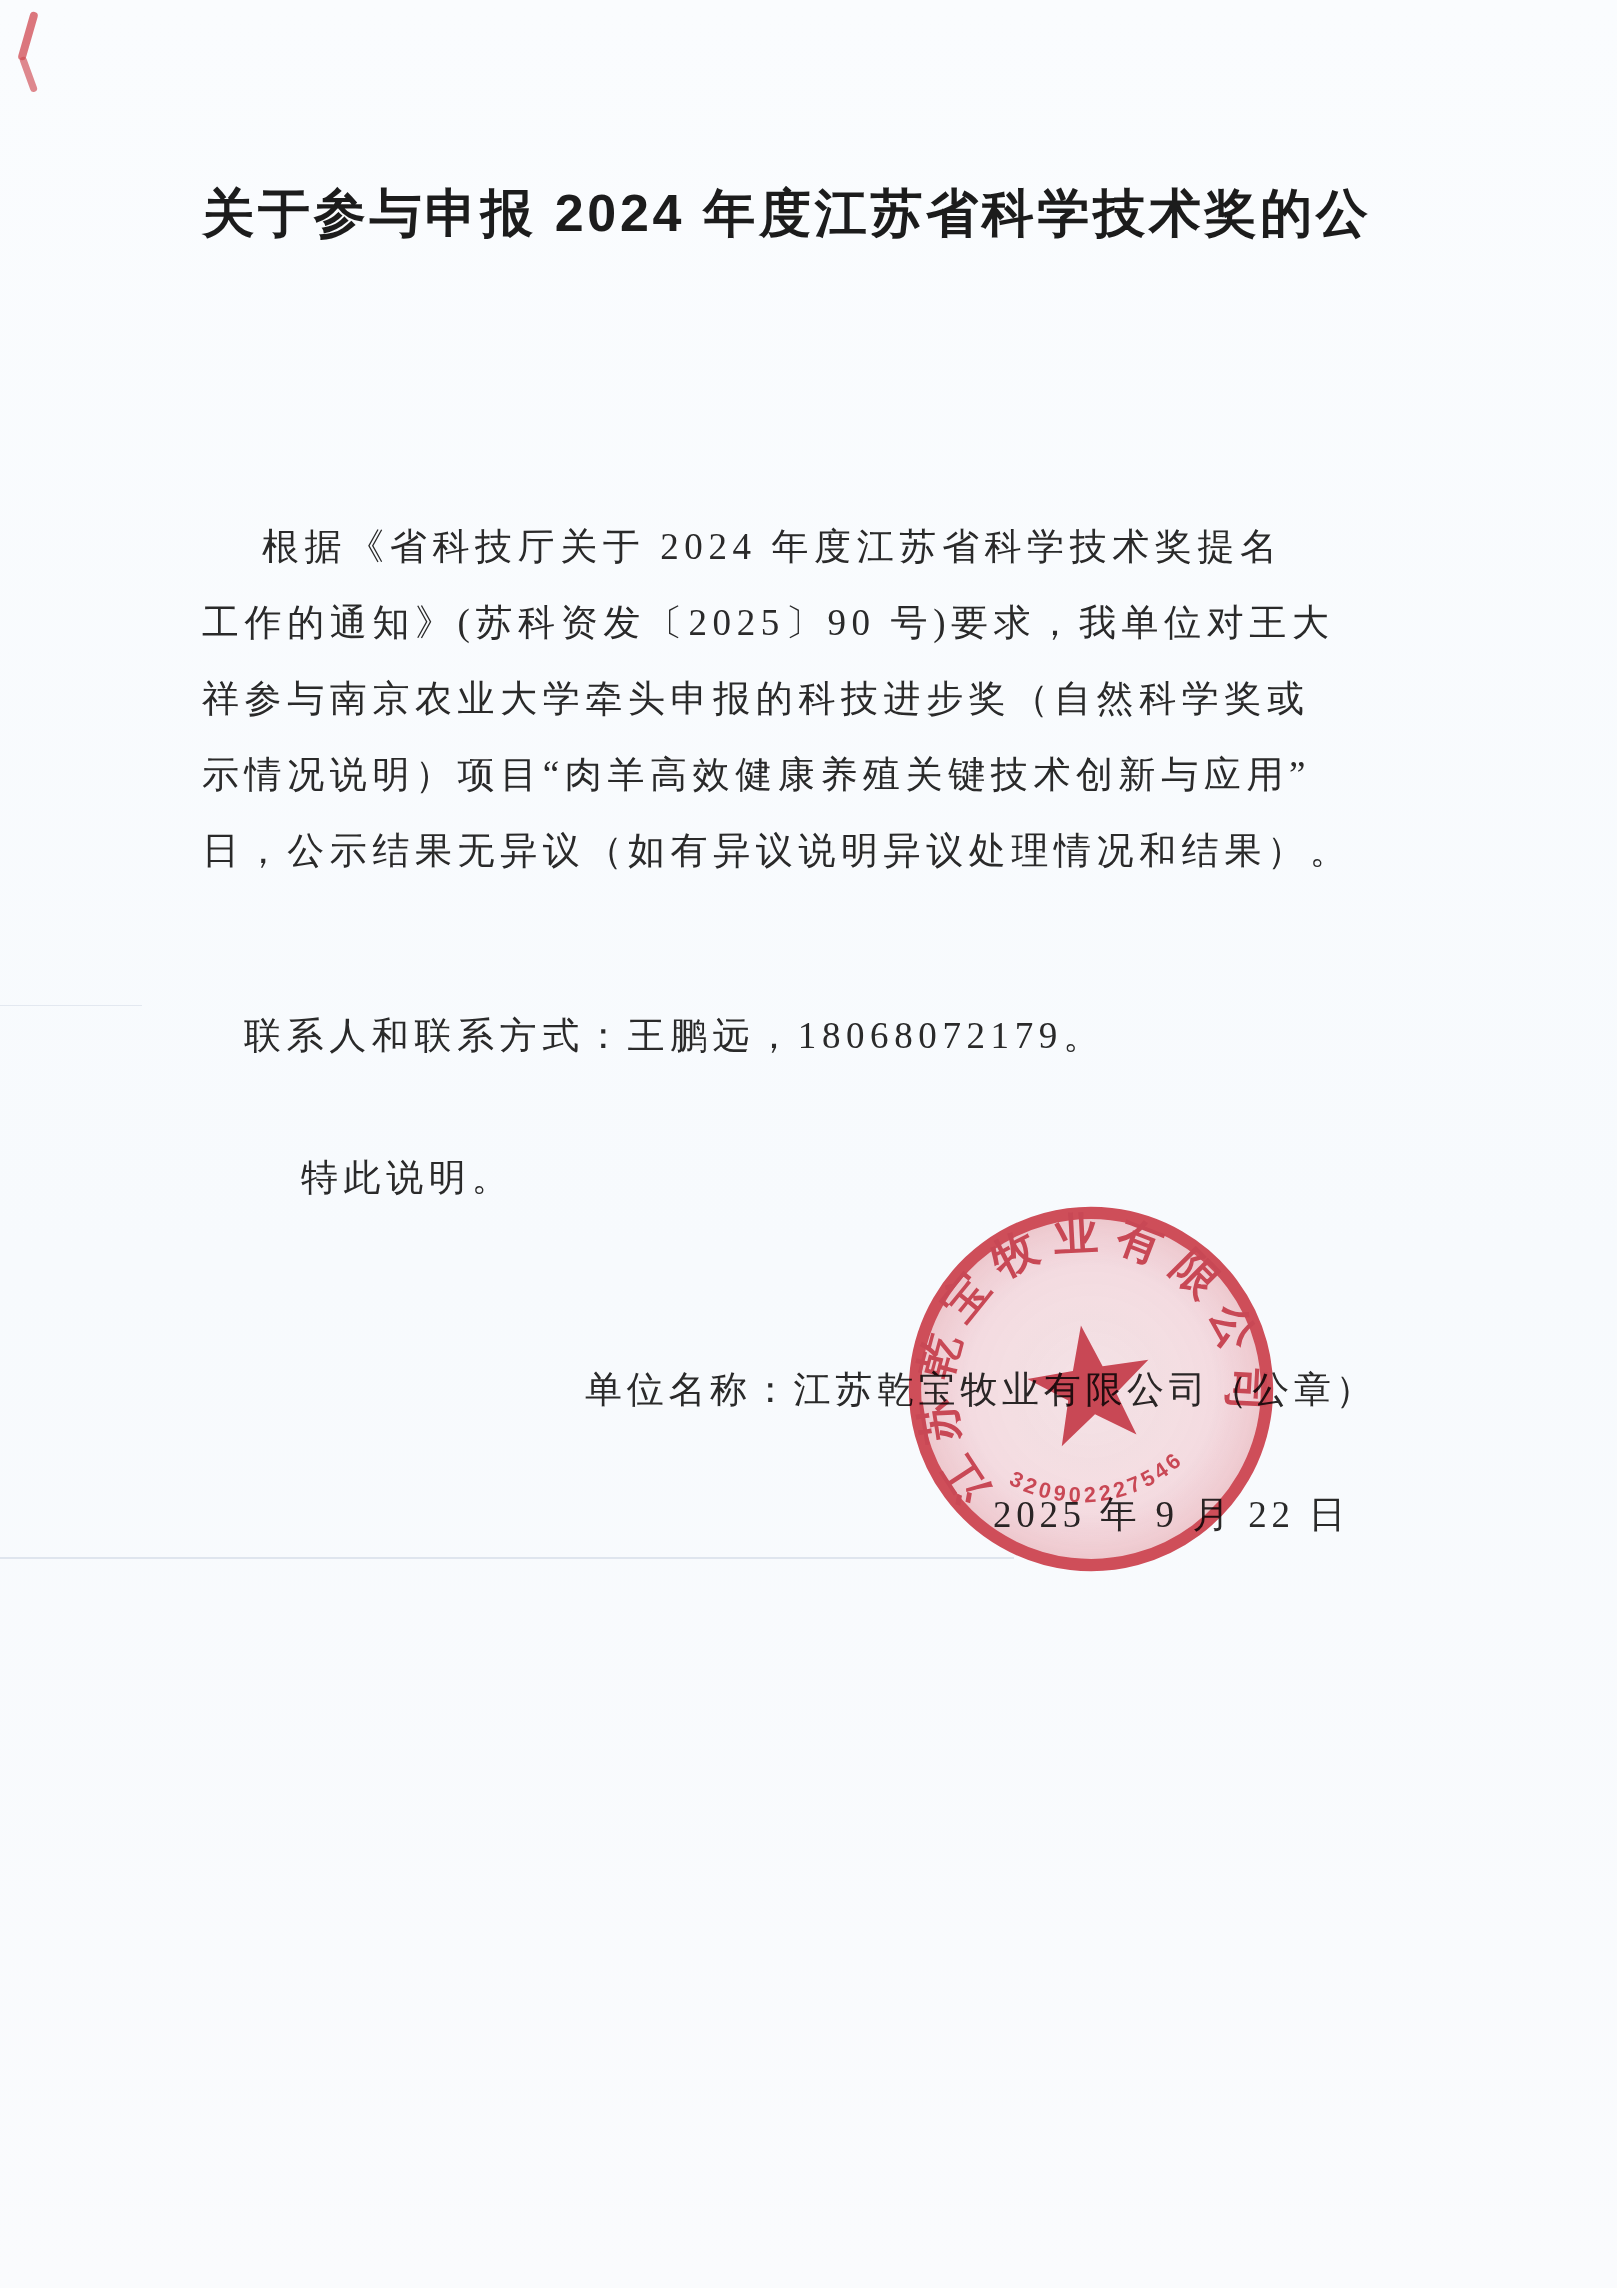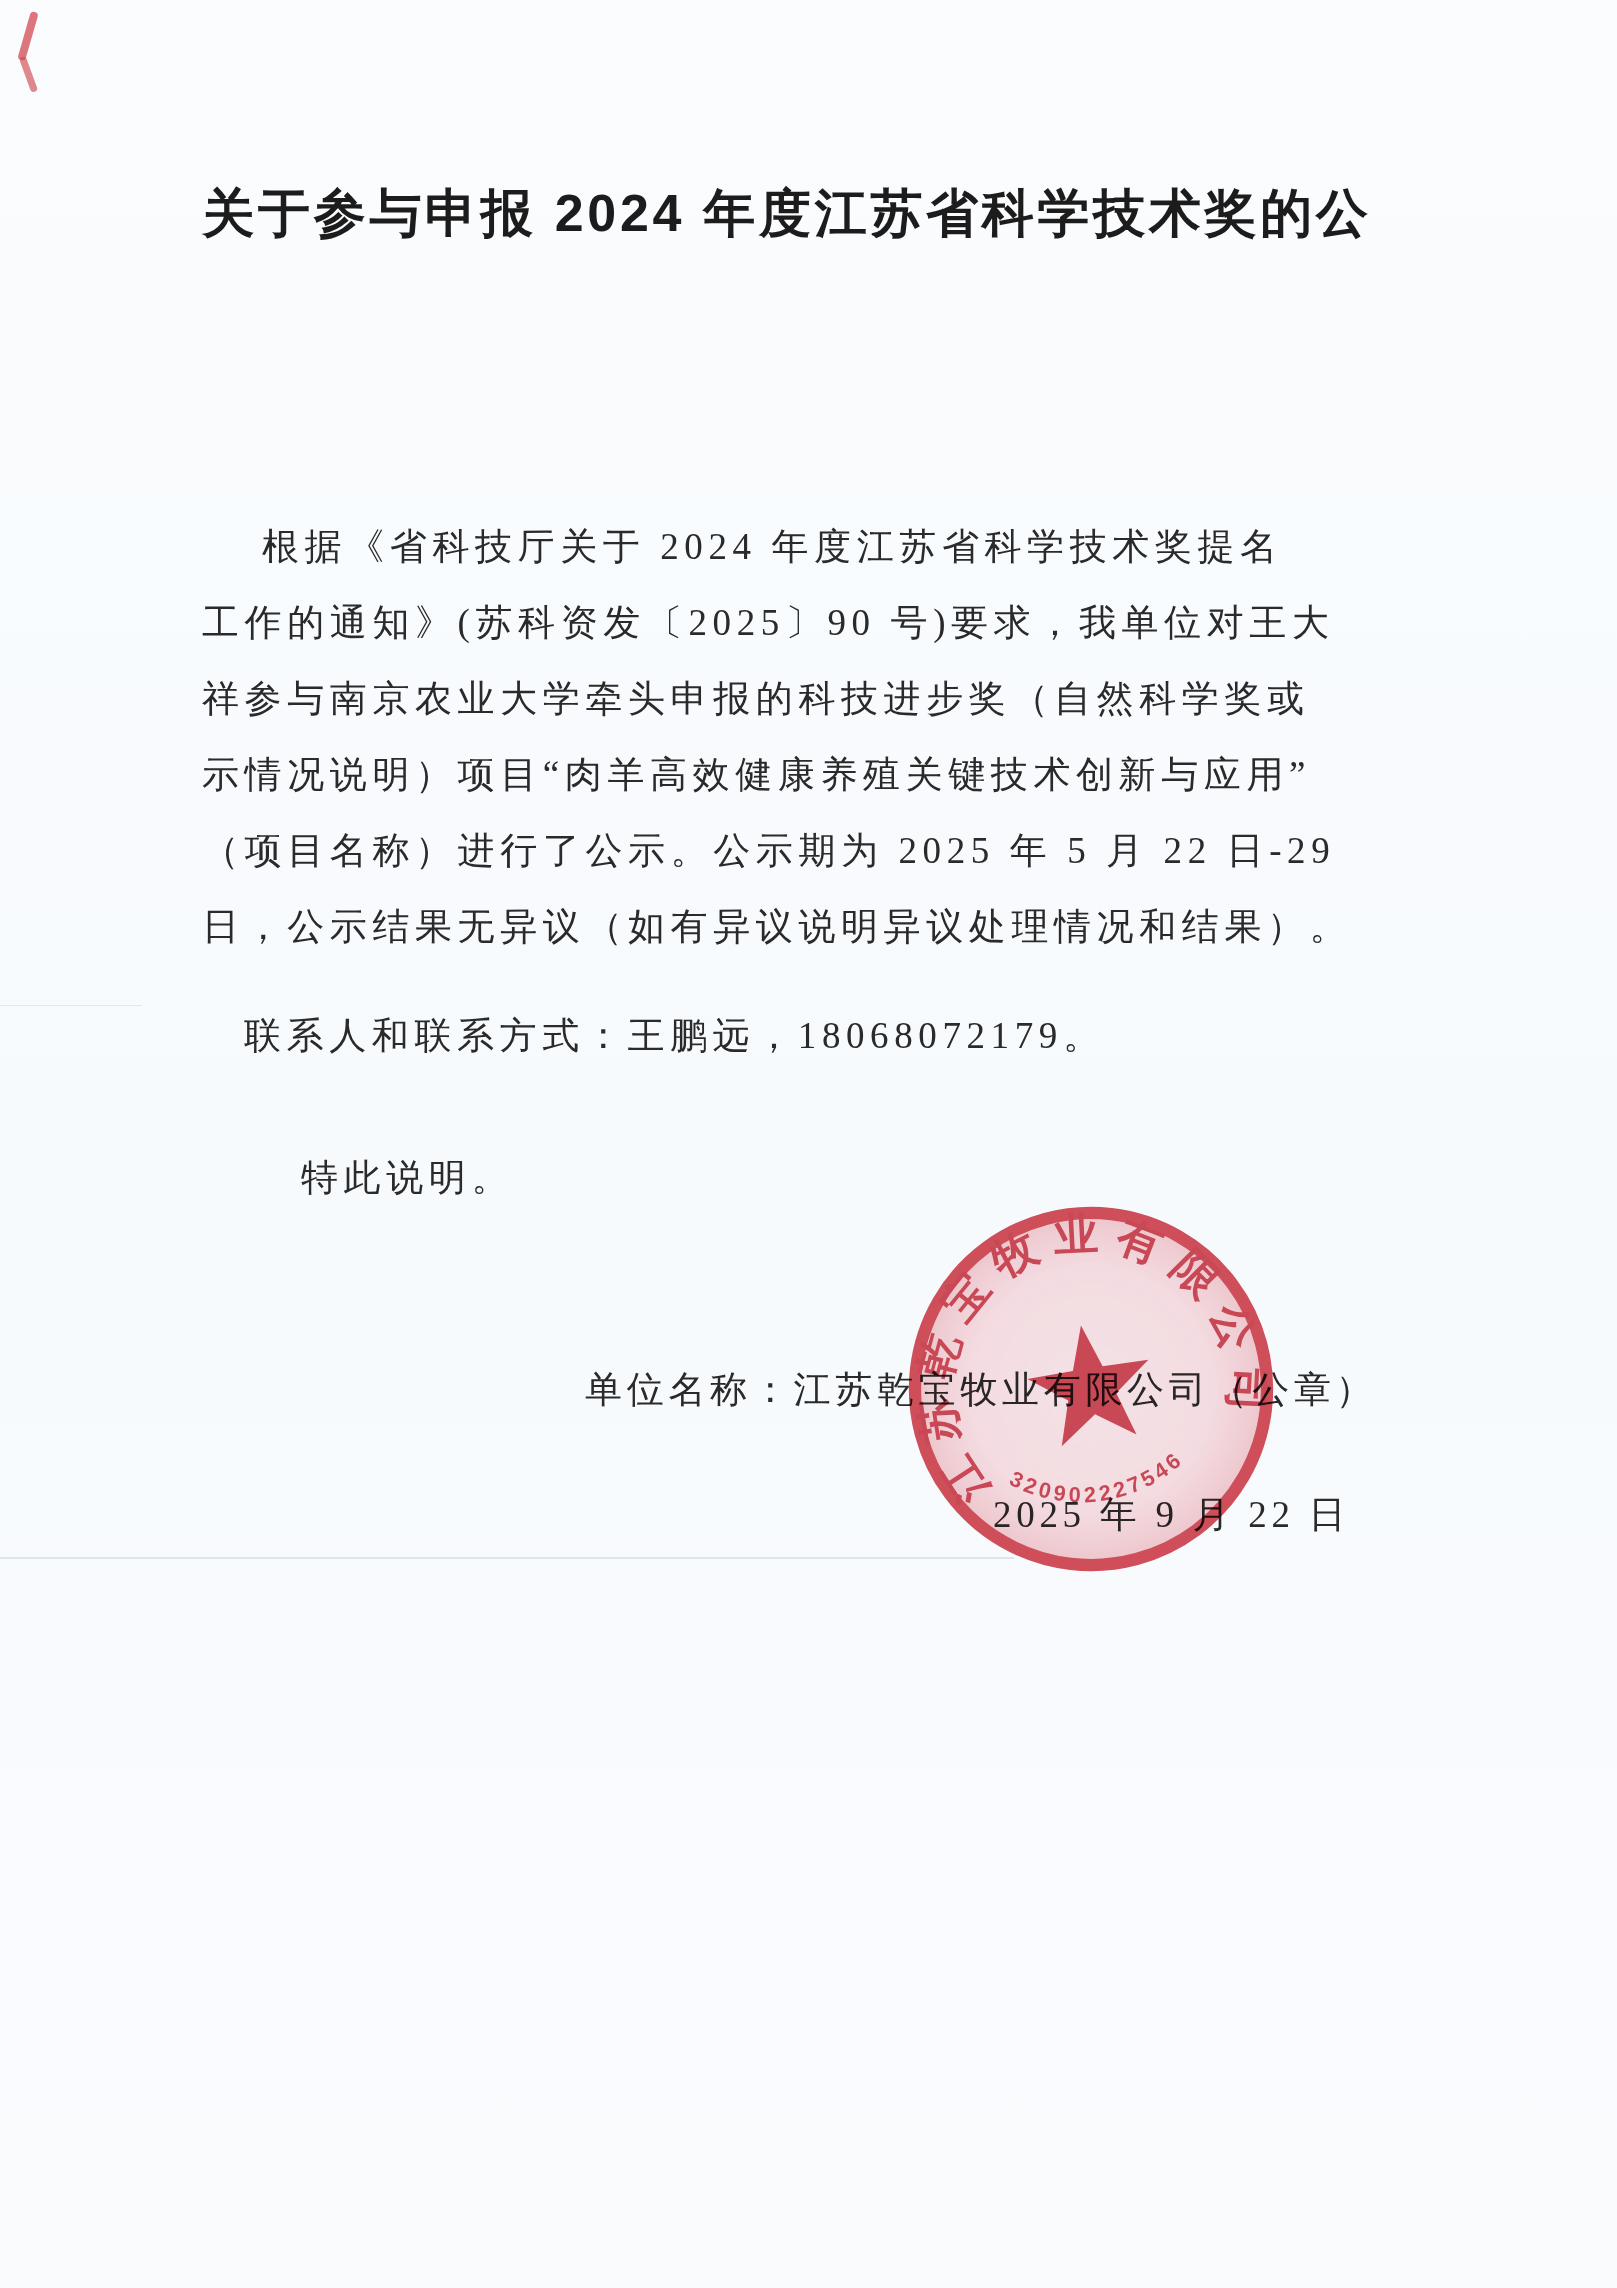--- a/index.html
+++ b/index.html
@@ -80,21 +80,20 @@
   <div class="ink-mark" id="ink-mark-1"></div>
   <div class="ink-mark" id="ink-mark-2"></div>
 
   <div class="title-line" id="title-line-1">关于参与申报 2024 年度江苏省科学技术奖的公</div>
 
   <div class="body-block">
     <div class="line">根据《省科技厅关于 2024 年度江苏省科学技术奖提名</div>
     <div class="line">工作的通知》(苏科资发〔2025〕90 号)要求，我单位对王大</div>
     <div class="line">祥参与南京农业大学牵头申报的科技进步奖（自然科学奖或</div>
     <div class="line">示情况说明）项目“肉羊高效健康养殖关键技术创新与应用”</div>
-    <div class="line">（项目名称）进行了公示。公示期为 2025 年 5 月 22 日-29</div>
     <div class="line">日，公示结果无异议（如有异议说明异议处理情况和结果）。</div>
   </div>
 
   <div class="free-line" id="contact-line">联系人和联系方式：王鹏远，18068072179。</div>
   <div class="free-line" id="closing-line">特此说明。</div>
 
   <div class="free-line" id="signature-line">单位名称：江苏乾宝牧业有限公司（公章）</div>
   <div class="free-line" id="date-line">2025 年 9 月 22 日</div>
 
   <div class="scan-line-long"></div>

